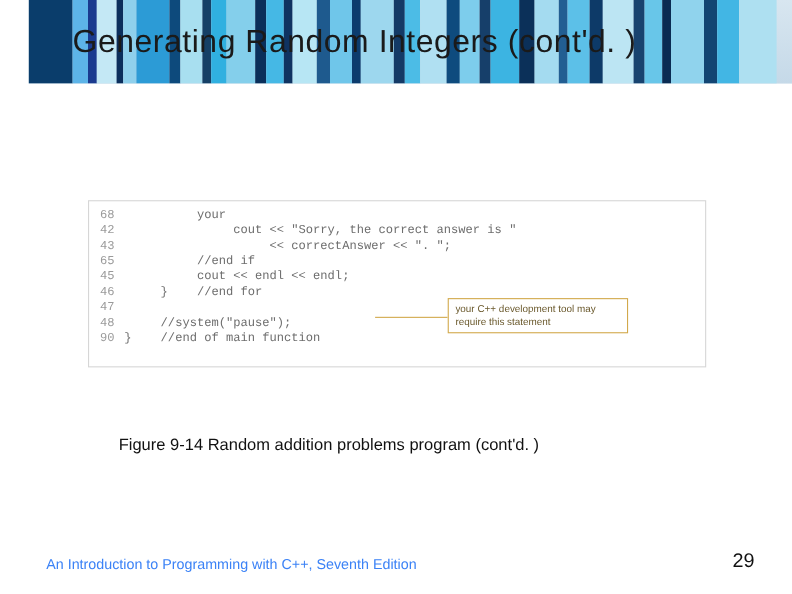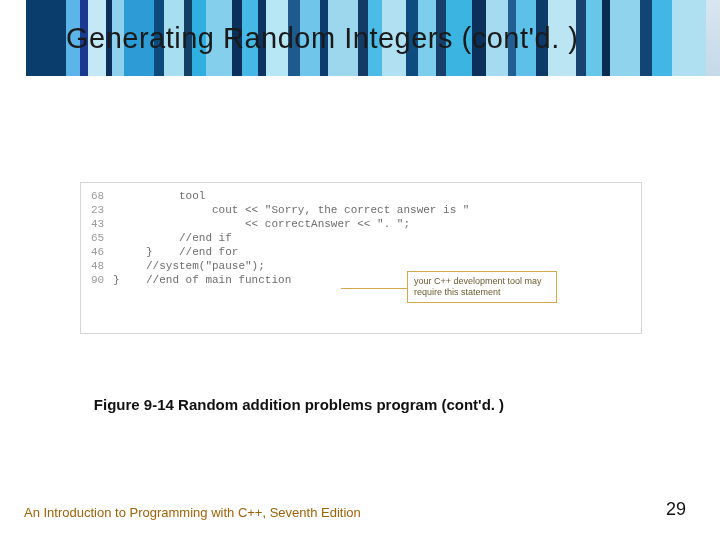--- a/index.html
+++ b/index.html
@@ -94,21 +94,21 @@
     font-size: 11px;
     line-height: 14px;
     color: #555555;
   }
   .code-line { white-space: pre; color: #6d6d6d; }
   .ln { display: inline-block; width: 22px; color: #9a9a9a; text-align: left; } 
   .callout {
     position: absolute;
     top: 88px;
     left: 326px;
-    width: 150px;
+    width: 164px;
     border: 1px solid #d2a94c;
     background: #ffffff;
     font-family: Arial, sans-serif;
     font-size: 9px;
     line-height: 11px;
     color: #6b5a2e;
     padding: 4px 6px;
   }
   .callout-line {
     position: absolute;
@@ -118,29 +118,29 @@
     height: 1px;
     background: #d2a94c;
   }
   .figure-caption {
     position: absolute;
     top: 396px;
     left: 0;
     width: 598px;
     text-align: center;
     font-size: 15px;
-    font-weight: bold;
+    font-weight: normal;
     color: #111111;
   }
   .footer-left {
     position: absolute;
     bottom: 20px;
-    left: 24px;
+    left: 42px;
     font-size: 13px;
-    color: #a16207;
+    color: #3b82f6;
   }
   .footer-right {
     position: absolute;
     bottom: 20px;
     right: 34px;
     font-size: 18px;
     color: #111111;
   }
 </style>
 </head>
@@ -189,25 +189,27 @@
       <div class="stripe s38"></div>
       <div class="stripe s39"></div>
   </div>
   <div class="title-wrap">
     <h1 class="title">Generating Random Integers (cont'd. )</h1>
   </div>
 </div>
 
 <div class="code-panel">
   <div class="code-inner">
-    <div class="code-line"><span class="ln">68</span><span>          tool</span></div>
-    <div class="code-line"><span class="ln">23</span><span>               cout &lt;&lt; "Sorry, the correct answer is "</span></div>
+    <div class="code-line"><span class="ln">68</span><span>          your</span></div>
+    <div class="code-line"><span class="ln">42</span><span>               cout &lt;&lt; "Sorry, the correct answer is "</span></div>
     <div class="code-line"><span class="ln">43</span><span>                    &lt;&lt; correctAnswer &lt;&lt; ". ";</span></div>
     <div class="code-line"><span class="ln">65</span><span>          //end if</span></div>
+    <div class="code-line"><span class="ln">45</span><span>          cout &lt;&lt; endl &lt;&lt; endl;</span></div>
     <div class="code-line"><span class="ln">46</span><span>     }    //end for</span></div>
+    <div class="code-line"><span class="ln">47</span><span></span></div>
     <div class="code-line"><span class="ln">48</span><span>     //system("pause");</span></div>
     <div class="code-line"><span class="ln">90</span><span>}    //end of main function</span></div>
 
     <div class="callout-line"></div>
     <div class="callout">your C++ development tool may require this statement</div>
   </div>
 </div>
 
 <div class="figure-caption">Figure 9-14 Random addition problems program (cont'd. )</div>
 

